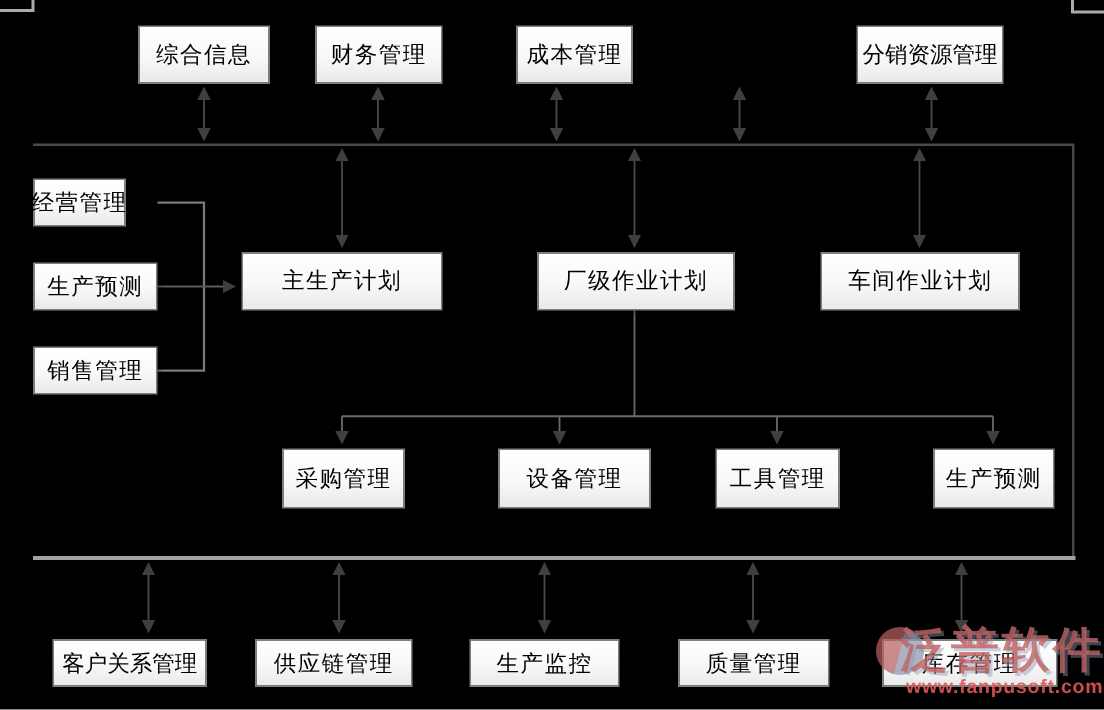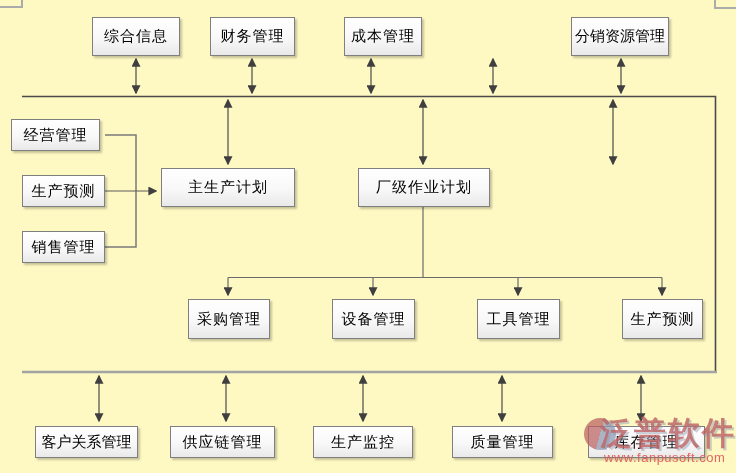--- a/index.html
+++ b/index.html
@@ -1,17 +1,17 @@
 <!DOCTYPE html>
 <html><head>
 <meta charset="utf-8">
 <style>
   html,body{margin:0;padding:0;background:#ffffff;}
   .stage{
-    position:relative;width:736px;height:473px;background:#fef9c3;overflow:hidden;
+    position:relative;width:736px;height:473px;background:#000000;overflow:hidden;
     font-family:"Liberation Serif","DejaVu Serif",serif;
   }
   .wires{position:absolute;left:0;top:0;z-index:1;}
   .node{
     position:absolute;z-index:2;box-sizing:border-box;
     border:1px solid #7f7f7f;
     background:linear-gradient(180deg,#ffffff 0%,#f8f8f8 55%,#e9e9e9 100%);
     box-shadow:2px 2px 2px rgba(0,0,0,0.22);
     display:flex;align-items:center;justify-content:center;
     font-size:15px;color:#000000;white-space:nowrap;
@@ -26,21 +26,21 @@
   .wm-brand{
     position:absolute;left:2px;top:2px;width:156px;
     font-size:32px;font-weight:bold;letter-spacing:2px;
     color:rgba(190,100,100,0.82);
     text-shadow:2px 2px 0 rgba(141,150,176,0.45);
     white-space:nowrap;
     text-align:right;
   }
   .wm-url{
     position:absolute;left:26px;top:40px;
-    font-size:13px;font-weight:normal;letter-spacing:0.5px;
+    font-size:13px;font-weight:bold;letter-spacing:0.5px;
     color:rgba(226,85,85,0.9);
     font-family:"Liberation Sans","DejaVu Sans",sans-serif;
     white-space:nowrap;
   }
 </style>
 </head>
 <body>
 
 <div class="stage">
 
@@ -93,29 +93,30 @@
       <line x1="502" y1="376" x2="502" y2="421"></line>
       <line x1="641" y1="376" x2="641" y2="421"></line>
     </g>
   </svg>
 
   <div class="node" style="left:92px;top:17px;width:88px;height:39px">综合信息</div>
   <div class="node" style="left:210px;top:17px;width:85px;height:39px">财务管理</div>
   <div class="node" style="left:344px;top:17px;width:78px;height:39px">成本管理</div>
   <div class="node" style="left:571px;top:17px;width:98px;height:39px;letter-spacing:0">分销资源管理</div>
 
-  <div class="node" style="left:11px;top:119px;width:89px;height:32px">经营管理</div>
+  <div class="node" style="left:22px;top:119px;width:62px;height:32px">经营管理</div>
   <div class="node" style="left:22px;top:175px;width:83px;height:32px">生产预测</div>
   <div class="node" style="left:22px;top:231px;width:83px;height:32px">销售管理</div>
 
   <div class="node" style="left:161px;top:168px;width:134px;height:39px">主生产计划</div>
   <div class="node" style="left:358px;top:168px;width:132px;height:39px">厂级作业计划</div>
+  <div class="node" style="left:547px;top:168px;width:133px;height:39px">车间作业计划</div>
 
   <div class="node" style="left:188px;top:299px;width:82px;height:40px">采购管理</div>
-  <div class="node" style="left:332px;top:299px;width:83px;height:40px">设备管理</div>
+  <div class="node" style="left:332px;top:299px;width:102px;height:40px">设备管理</div>
   <div class="node" style="left:477px;top:299px;width:83px;height:40px">工具管理</div>
   <div class="node" style="left:622px;top:299px;width:81px;height:40px">生产预测</div>
 
   <div class="node" style="left:35px;top:426px;width:103px;height:32px;letter-spacing:0">客户关系管理</div>
   <div class="node" style="left:170px;top:426px;width:105px;height:32px">供应链管理</div>
   <div class="node" style="left:313px;top:426px;width:100px;height:32px">生产监控</div>
   <div class="node" style="left:452px;top:426px;width:101px;height:32px">质量管理</div>
   <div class="node" style="left:588px;top:426px;width:117px;height:32px">库存管理</div>
 
   <div class="watermark">

